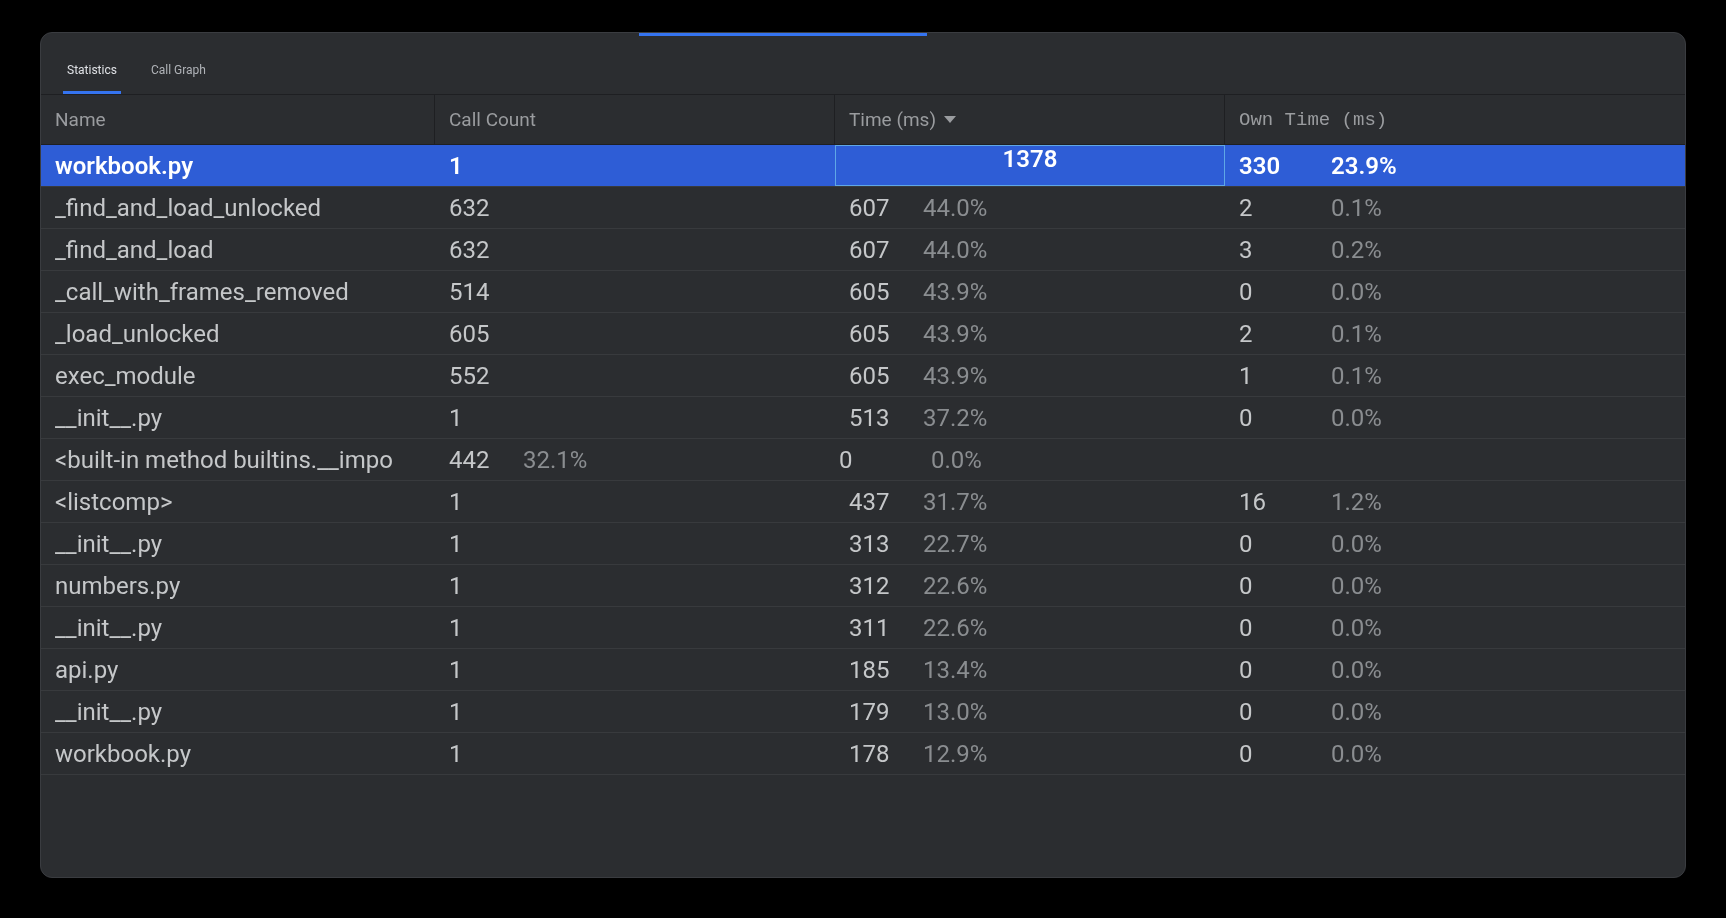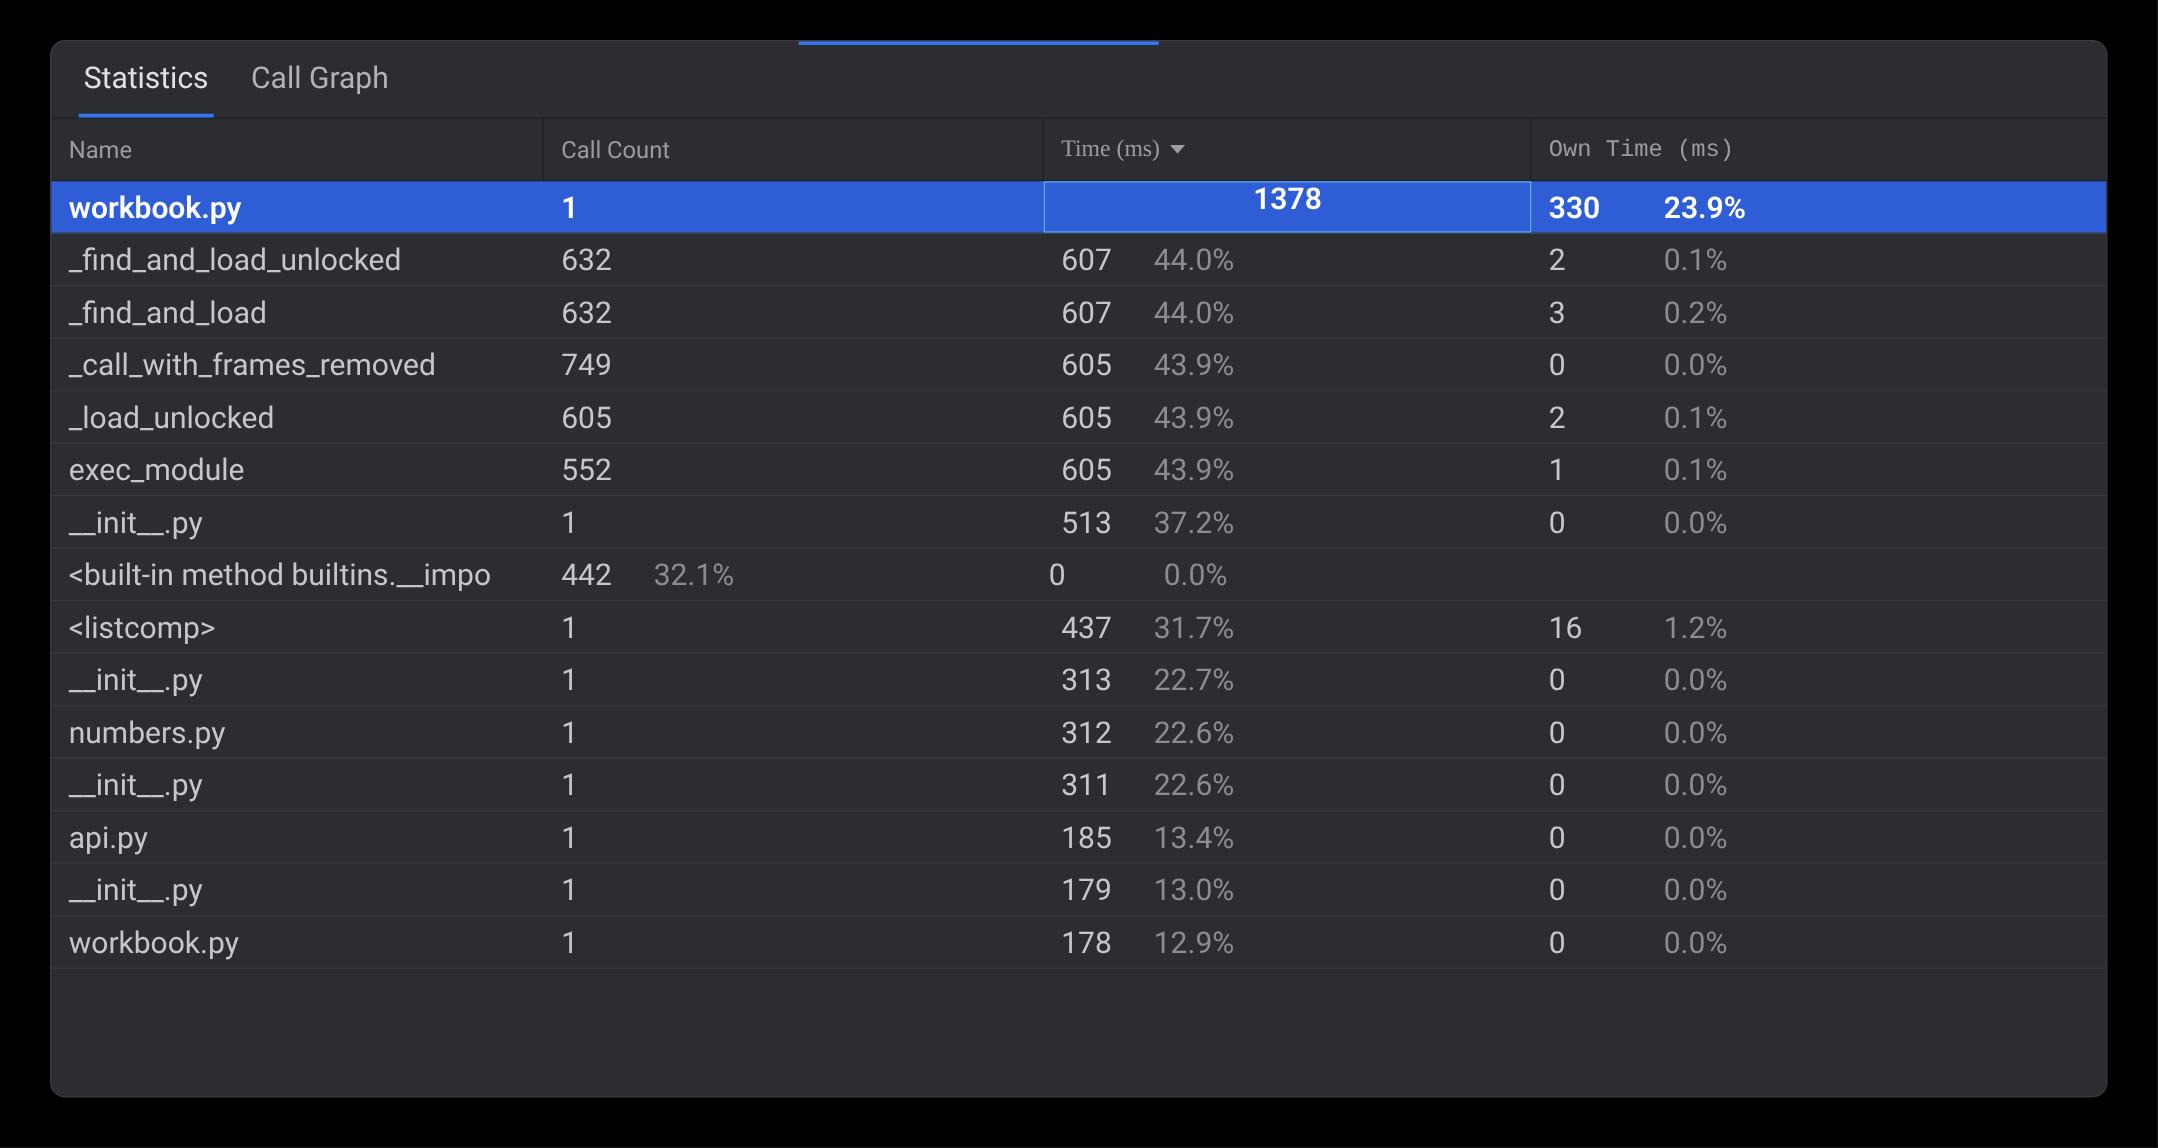--- a/index.html
+++ b/index.html
@@ -36,21 +36,21 @@
     border-bottom: 1px solid #1e1f22;
     gap: 26px;
     padding: 0 22px;
   }
   .tab {
     color: #b0b3b8;
     padding: 0 4px 14px 4px;
     cursor: pointer;
     border-bottom: 3px solid transparent;
     line-height: 1.2;
-    font-size: 24px;
+    font-size: 12px;
     margin-top: 32px;
   }
   .tab.active {
     color: #dfe1e5;
     border-bottom-color: #3574f0;
   }
   .table {
     width: 100%;
   }
   .thead {
@@ -67,21 +67,21 @@
     border-right: 1px solid #1e1f22;
     height: 100%;
     display: flex;
     align-items: center;
     gap: 8px;
     font-size: 19px;
   }
   .th:last-child { border-right: none; font-family: Liberation Mono, monospace; }
   .col-name { width: 394px; }
   .col-call { width: 400px; }
-  .col-time { width: 390px; font-family: Liberation Serif, serif; }
+  .col-time { width: 390px; }
   .col-own  { flex: 1; }
   .sort-icon {
     display: inline-block;
     width: 0; height: 0;
     border-left: 6px solid transparent;
     border-right: 6px solid transparent;
     border-top: 7px solid #9a9c9f;
   }
   .tbody { }
   .row {
@@ -174,21 +174,21 @@
             <span class="num">607</span>
             <span class="pct dim">44.0%</span>
           </div>
           <div class="cell cell-own">
             <span class="own-num">3</span>
             <span class="pct dim">0.2%</span>
           </div>
         </div>
         <div class="row">
           <div class="cell cell-name">_call_with_frames_removed</div>
-          <div class="cell cell-call">749</div>
+          <div class="cell cell-call">514</div>
           <div class="cell cell-time">
             <span class="num">605</span>
             <span class="pct dim">43.9%</span>
           </div>
           <div class="cell cell-own">
             <span class="own-num">0</span>
             <span class="pct dim">0.0%</span>
           </div>
         </div>
         <div class="row">

